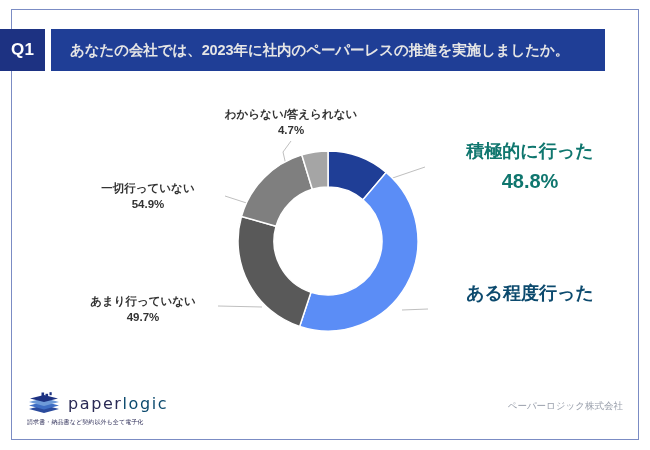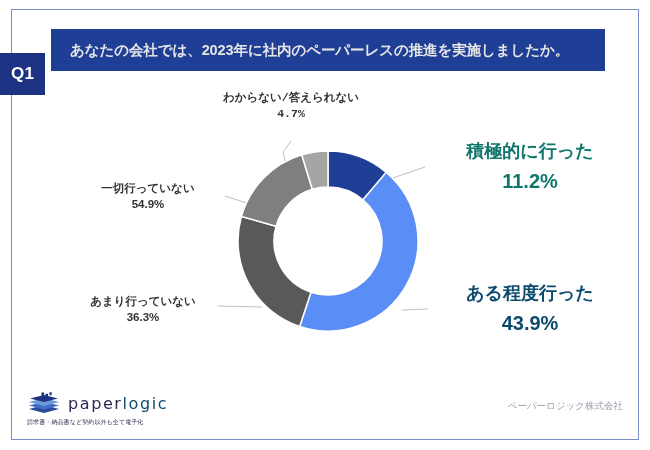--- a/index.html
+++ b/index.html
@@ -48,21 +48,20 @@
     width: 45px;
     height: 42px;
     background: #1d3282;
     color: #ffffff;
     font-size: 17px;
     font-weight: bold;
     display: flex;
     align-items: center;
     justify-content: center;
     letter-spacing: 0.2px;
-    margin-top: 24px;
   }
   .q-title-bar {
     position: absolute;
     left: 51px;
     top: 0;
     width: 554px;
     height: 42px;
     background: #1f3e96;
     display: flex;
     align-items: center;
@@ -91,21 +90,21 @@
     position: absolute;
     color: #333333;
     font-size: 11.5px;
     font-weight: bold;
     text-align: center;
     line-height: 1.42;
     white-space: nowrap;
   }
   .lbl .pct { display: block; }
 
-  #lbl-unknown { left: 203px; top: 90px; width: 176px; font-family: Liberation Mono, monospace; }
+  #lbl-unknown { left: 203px; top: 106px; width: 176px; }
   #lbl-none    { left: 73px;  top: 180px; width: 150px; }
   #lbl-little  { left: 62px;  top: 293px; width: 162px; }
 
   
   .lbl-big {
     position: absolute;
     text-align: center;
     font-weight: bold;
     line-height: 1.38;
     white-space: nowrap;
@@ -208,31 +207,30 @@
     <span class="pct">4.7%</span>
   </div>
 
   <div class="lbl" id="lbl-none">
     <span>一切行っていない</span>
     <span class="pct">54.9%</span>
   </div>
 
   <div class="lbl" id="lbl-little">
     <span>あまり行っていない</span>
-    <span class="pct">36.3%</span>
+    <span class="pct">49.7%</span>
   </div>
 
   <div class="lbl-big" id="lbl-active">
     <span class="name">積極的に行った</span>
-    <span class="pct">11.2%</span>
+    <span class="pct">48.8%</span>
   </div>
 
   <div class="lbl-big" id="lbl-some">
     <span class="name">ある程度行った</span>
-    <span class="pct">43.9%</span>
   </div>
 
   <div class="logo-block">
     <div class="logo-row">
       <svg class="logo-mark" viewBox="0 0 34 22">
 
         <path d="M2 17 L17 13 L32 17 L17 21 Z" fill="#2a4a9c"></path>
         <path d="M2 13.5 L17 9.5 L32 13.5 L17 17.5 Z" fill="#3f6ec4"></path>
         <path d="M2 10 L17 6 L32 10 L17 14 Z" fill="#6e9ad8"></path>
         <path d="M3 6.5 L17 3 L31 6.5 L17 10 Z" fill="#1d3282"></path>

